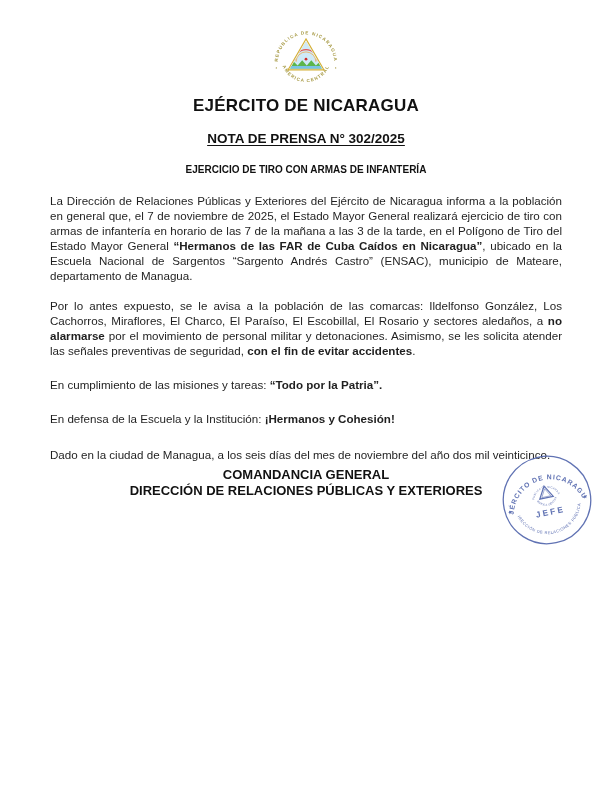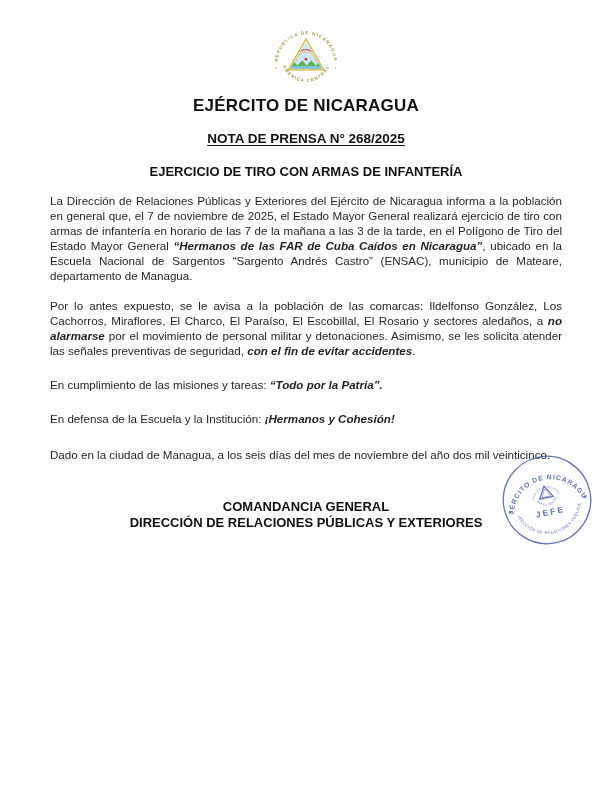--- a/index.html
+++ b/index.html
@@ -38,53 +38,52 @@
   }
   .doc-subtitle {
     top: 131px;
     font-size: 13.5px;
     font-weight: bold;
     color: #111111;
   }
   .doc-subtitle span { text-decoration: underline; text-underline-offset: 2px; }
   .doc-heading {
     top: 164px;
-    font-size: 13px;
+    font-size: 10px;
     font-weight: bold;
     color: #111111;
   }
   
   .body-text {
     position: absolute;
     left: 50px;
     right: 50px;
     top: 193px;
   }
   .body-par {
     margin: 0 0 15px 0;
     font-size: 11.6px;
     line-height: 15px;
     text-align: justify;
     color: #1f1f1f;
   }
   .body-par.no-just { text-align: left; margin-top: 19px; }
   .body-par.dado { margin-top: 21px; text-align: justify; }
-  .bi { font-weight: bold; font-style: italic; }
+  .bi { font-weight: bold; }
   
   .footer {
     position: absolute;
     left: 50px;
     right: 50px;
     top: 467px;
     text-align: center;
     font-weight: bold;
     font-size: 13px;
     line-height: 15.5px;
     color: #111111;
-    margin-top: 32px;
   }
   
   .stamp {
     position: absolute;
     left: 501px;
     top: 454px;
     width: 92px;
     height: 92px;
   }
   .stamp-arc   { font-size: 7.4px; font-weight: bold; fill: #4f63ab; letter-spacing: 1px; }
@@ -116,21 +115,21 @@
       <rect x="28" y="26" width="44" height="40" fill="#cfe9f7"></rect>
       <path d="M 35 54 A 15 15 0 0 1 65 54" fill="none" stroke="#e05656" stroke-width="1.5"></path>
       <path d="M 37 55 A 13 13 0 0 1 63 55" fill="none" stroke="#f0a84a" stroke-width="1"></path>
       <circle cx="50" cy="51.5" r="1.8" fill="#cc2b2b"></circle>
       <path d="M 27 64 L 33 54 L 39 60 L 45 53 L 51 60 L 57 53 L 63 60 L 69 54 L 73 64 Z" fill="#5cb54a"></path>
       <rect x="28" y="60.5" width="44" height="4" fill="#7ac3e6"></rect>
     </g>
   </svg>
 
   <div class="title-block doc-title">EJÉRCITO DE NICARAGUA</div>
-  <div class="title-block doc-subtitle"><span>NOTA DE PRENSA N° 268/2025</span></div>
+  <div class="title-block doc-subtitle"><span>NOTA DE PRENSA N° 302/2025</span></div>
   <div class="title-block doc-heading">EJERCICIO DE TIRO CON ARMAS DE INFANTERÍA</div>
 
   <div class="body-text">
     <p class="body-par">
       <span>La Dirección de Relaciones Públicas y Exteriores del Ejército de Nicaragua informa a la población en general que, el 7 de noviembre de 2025, el Estado Mayor General realizará ejercicio de tiro con armas de infantería en horario de las 7 de la mañana a las 3 de la tarde, en el Polígono de Tiro del Estado Mayor General </span><span class="bi">“Hermanos de las FAR de Cuba Caídos en Nicaragua”</span><span>, ubicado en la Escuela Nacional de Sargentos “Sargento Andrés Castro” (ENSAC), municipio de Mateare, departamento de Managua.</span>
     </p>
     <p class="body-par">
       <span>Por lo antes expuesto, se le avisa a la población de las comarcas: Ildelfonso González, Los Cachorros, Miraflores, El Charco, El Paraíso, El Escobillal, El Rosario y sectores aledaños, a </span><span class="bi">no alarmarse</span><span> por el movimiento de personal militar y detonaciones. Asimismo, se les solicita atender las señales preventivas de seguridad, </span><span class="bi">con el fin de evitar accidentes</span><span>.</span>
     </p>
     <p class="body-par no-just">

